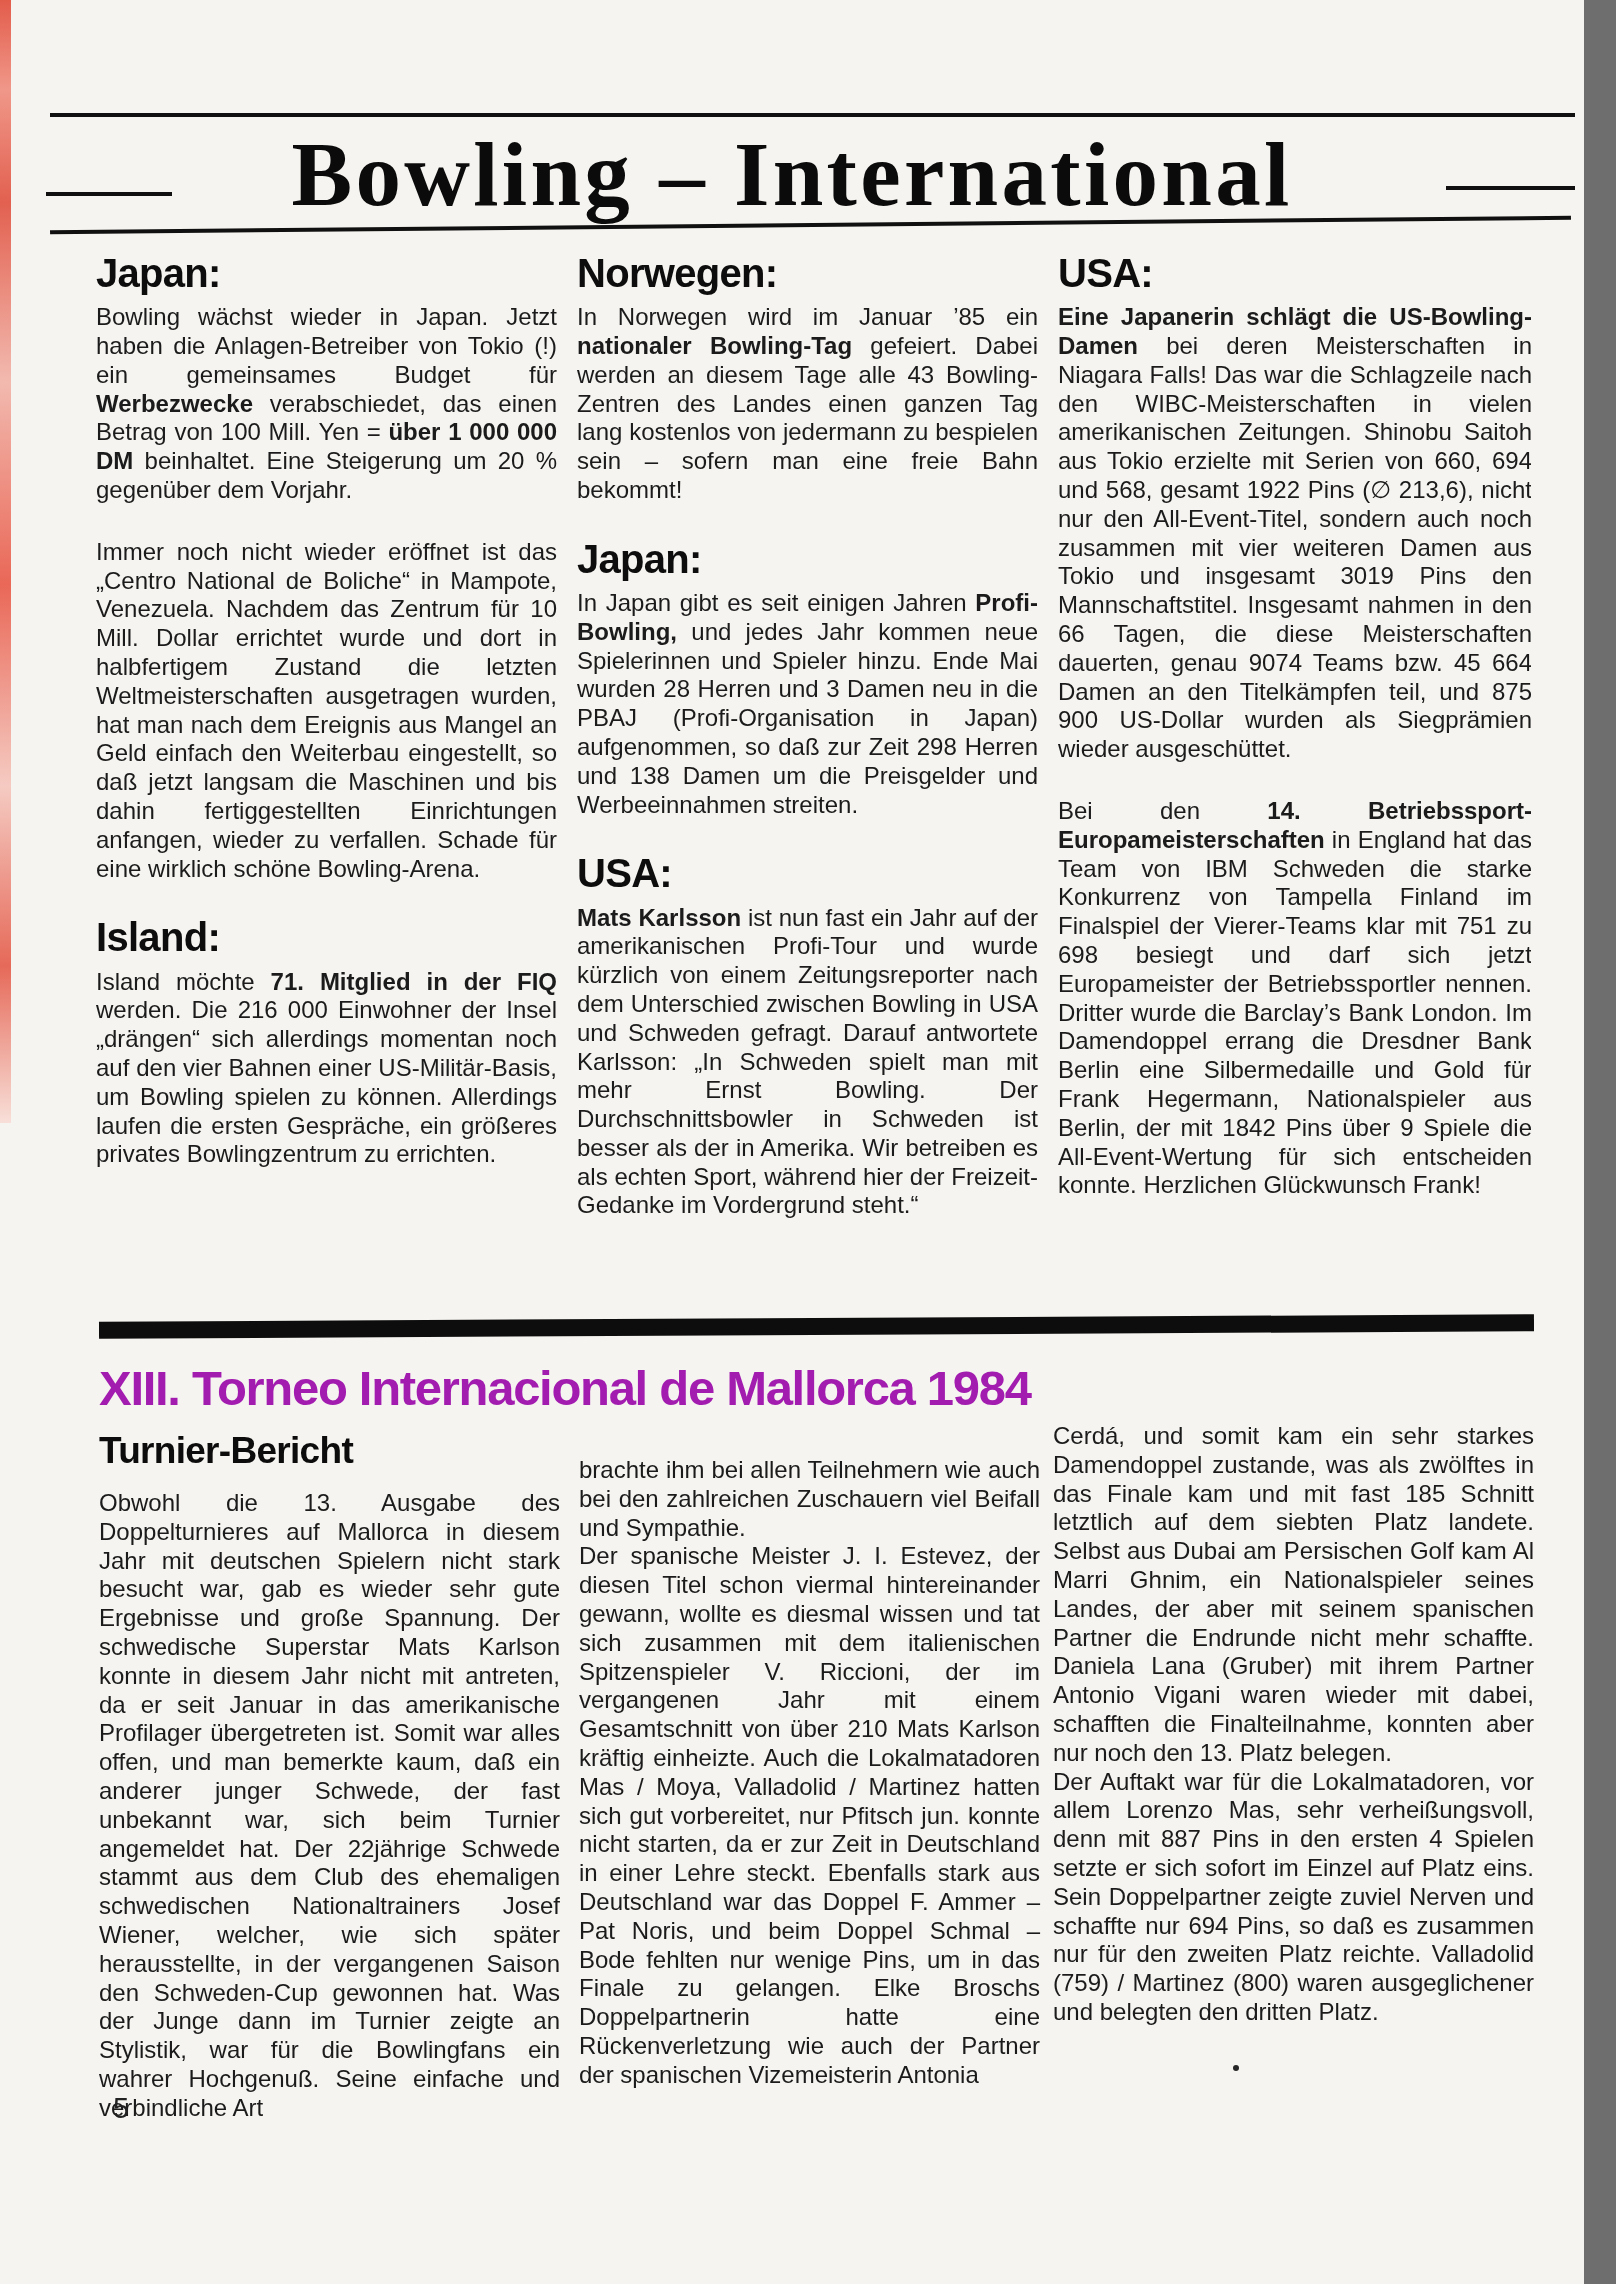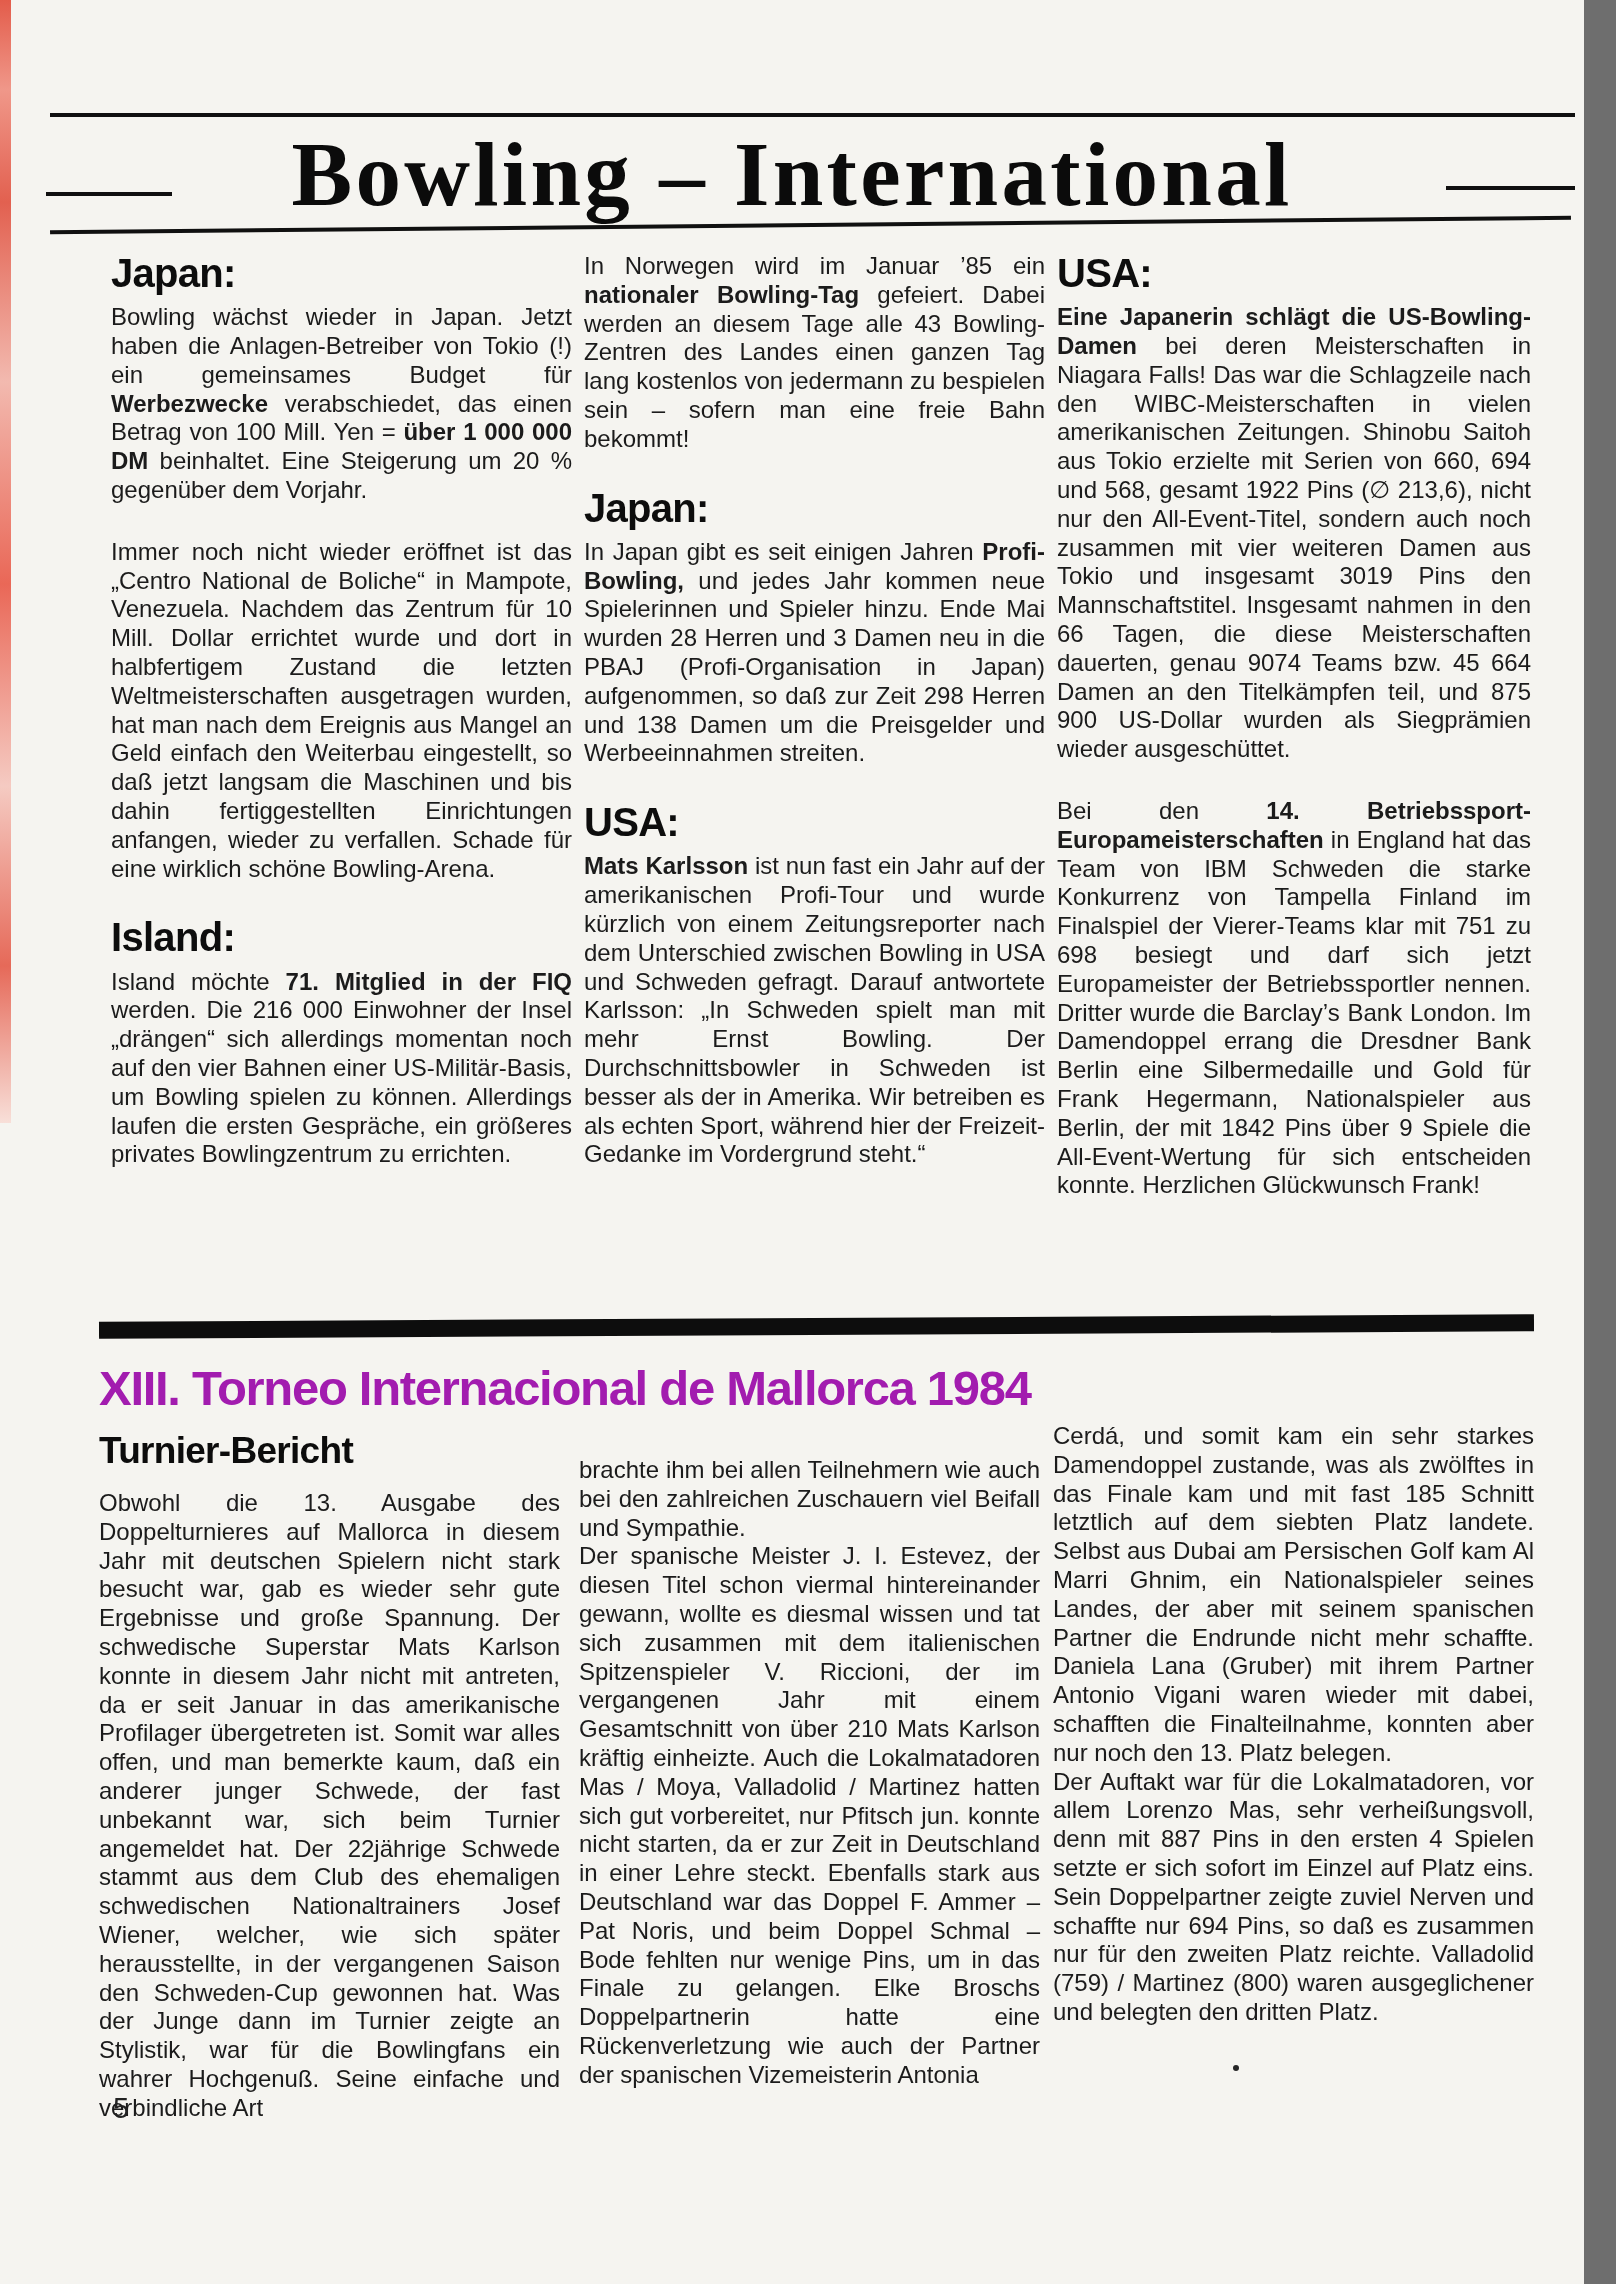--- a/index.html
+++ b/index.html
@@ -27,22 +27,22 @@
   .rule-bottom{left:50px;top:223px;width:1521px;transform:rotate(-0.55deg);}
   .masthead-title{
     position:absolute;left:0;right:0;top:129px;margin:0;
     text-align:center;
     font-family:"Liberation Serif","DejaVu Serif",serif;
     font-weight:700;font-size:91px;line-height:1.0;
     letter-spacing:3.3px;color:#0b0b0b;
   }
   
   .intl-grid{
-    position:absolute;left:111px;top:252px;width:1435px;height:1061px;
-    display:grid;grid-template-columns:461px 461px 474px;column-gap:12px;
+    position:absolute;left:96px;top:252px;width:1435px;height:1061px;
+    display:grid;grid-template-columns:461px 461px 474px;column-gap:20px;
     overflow:hidden;
   }
   .sec-heading{
     font-size:40px;font-weight:700;letter-spacing:-0.7px;
     margin:0 0 9.2px 0;color:#0d0d0d;line-height:1.05;
   }
   .body-text{
     font-size:24px;line-height:1.2;text-align:justify;
     margin:0;color:#1b1b1b;
   }
@@ -97,20 +97,21 @@
         <section class="news-section">
           <p class="body-text"><span>Immer noch nicht wieder eröffnet ist das „Centro National de Boliche“ in Mampote, Venezuela. Nachdem das Zentrum für 10 Mill. Dollar errichtet wurde und dort in halbfertigem Zustand die letzten Weltmeisterschaften ausgetragen wurden, hat man nach dem Ereignis aus Mangel an Geld einfach den Weiterbau eingestellt, so daß jetzt langsam die Maschinen und bis dahin fertiggestellten Einrichtungen anfangen, wieder zu verfallen. Schade für eine wirklich schöne Bowling-Arena.</span></p>
         </section>
         <section class="news-section">
           <h2 class="sec-heading">Island:</h2>
           <p class="body-text"><span>Island möchte </span><b>71. Mitglied in der FIQ</b><span> werden. Die 216 000 Einwohner der Insel „drängen“ sich allerdings momentan noch auf den vier Bahnen einer US-Militär-Basis, um Bowling spielen zu können. Allerdings laufen die ersten Gespräche, ein größeres privates Bowlingzentrum zu errichten.</span></p>
         </section>
       </div>
     <div class="intl-col">
         <section class="news-section">
+          <h2 class="sec-heading">Norwegen:</h2>
           <p class="body-text"><span>In Norwegen wird im Januar ’85 ein </span><b>nationaler Bowling-Tag</b><span> gefeiert. Dabei werden an diesem Tage alle 43 Bowling-Zentren des Landes einen ganzen Tag lang kostenlos von jedermann zu bespielen sein – sofern man eine freie Bahn bekommt!</span></p>
         </section>
         <section class="news-section">
           <h2 class="sec-heading">Japan:</h2>
           <p class="body-text"><span>In Japan gibt es seit einigen Jahren </span><b>Profi-Bowling,</b><span> und jedes Jahr kommen neue Spielerinnen und Spieler hinzu. Ende Mai wurden 28 Herren und 3 Damen neu in die PBAJ (Profi-Organisation in Japan) aufgenommen, so daß zur Zeit 298 Herren und 138 Damen um die Preisgelder und Werbeeinnahmen streiten.</span></p>
         </section>
         <section class="news-section">
           <h2 class="sec-heading">USA:</h2>
           <p class="body-text"><b>Mats Karlsson</b><span> ist nun fast ein Jahr auf der amerikanischen Profi-Tour und wurde kürzlich von einem Zeitungsreporter nach dem Unterschied zwischen Bowling in USA und Schweden gefragt. Darauf antwortete Karlsson: „In Schweden spielt man mit mehr Ernst Bowling. Der Durchschnittsbowler in Schweden ist besser als der in Amerika. Wir betreiben es als echten Sport, während hier der Freizeit-Gedanke im Vordergrund steht.“</span></p>
         </section>

